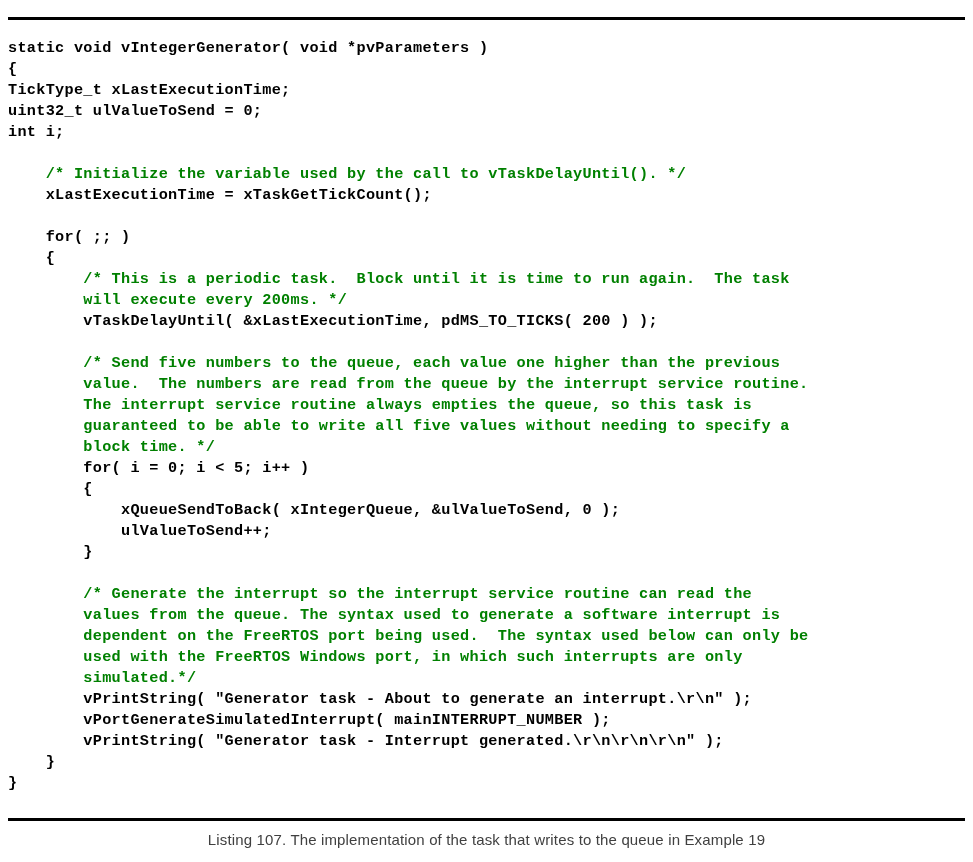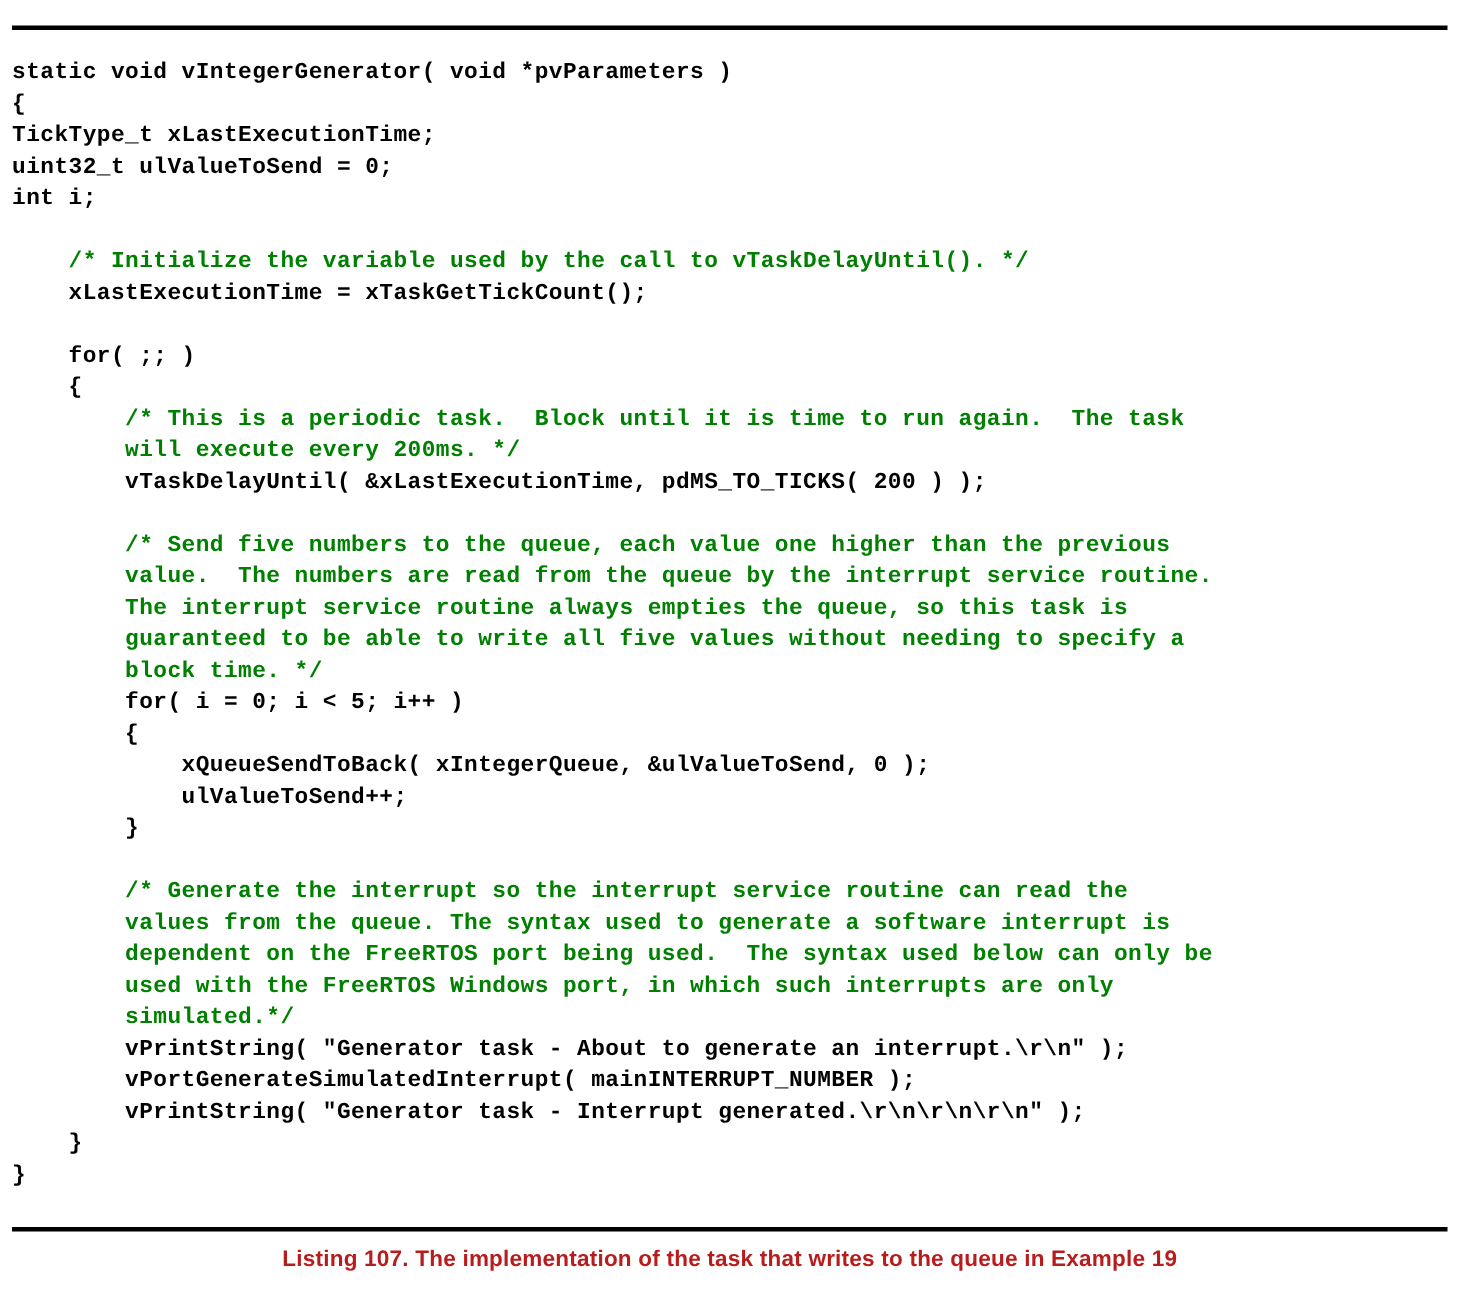--- a/index.html
+++ b/index.html
@@ -57,22 +57,22 @@
   .cod { color: #000000; }
 
   .caption {
     position: absolute;
     left: 0;
     top: 831px;
     width: 973px;
     text-align: center;
     font-family: "Liberation Sans", sans-serif;
     font-size: 15px;
-    font-weight: bold;
-    color: #b91c1c;
+    font-weight: normal;
+    color: #404040;
     letter-spacing: 0.01em;
     z-index: 3;
   }
 
   .watermark {
     position: absolute;
     left: 0;
     top: 833px;
     width: 973px;
     text-align: center;

